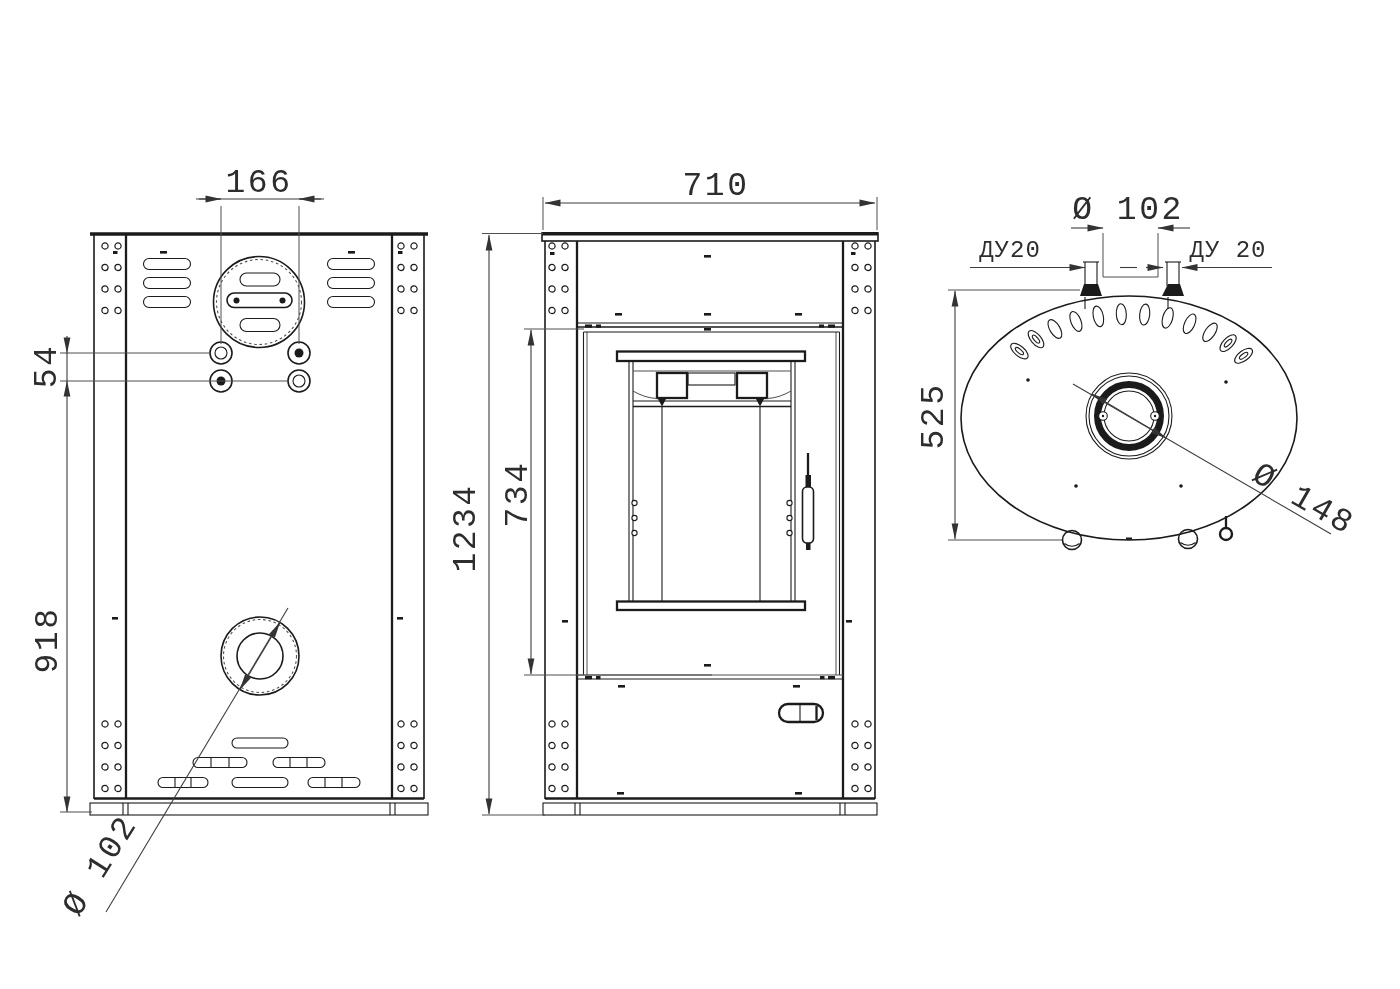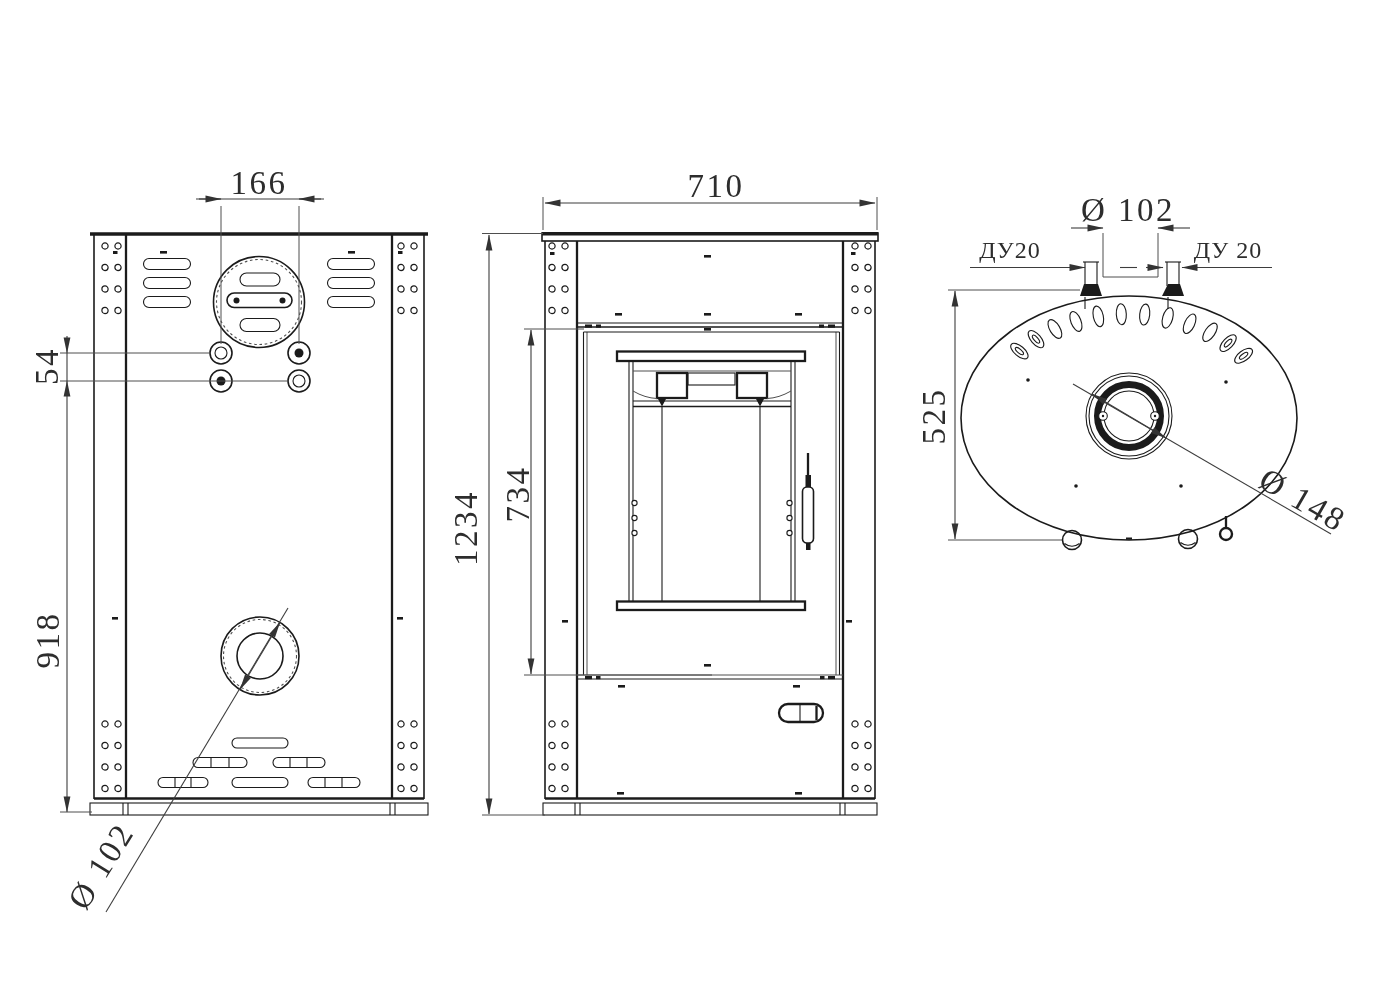--- a/index.html
+++ b/index.html
@@ -1,17 +1,17 @@
 <!DOCTYPE html>
 <html><head>
 <meta charset="utf-8">
 <style>
   html,body{margin:0;padding:0;background:#ffffff;}
   .canvas{position:relative;width:1400px;height:989px;background:#fff;overflow:hidden;
-          font-family:Liberation Serif, serif;}
+          font-family:Liberation Mono, monospace;}
   svg{position:absolute;left:0;top:0;}
   
   .ol  {fill:none;stroke:#1b1b1b;stroke-width:1.6;}
   .ol1 {fill:none;stroke:#1b1b1b;stroke-width:1.1;}
   .ol2 {fill:none;stroke:#1b1b1b;stroke-width:2.3;}
   .thk {fill:none;stroke:#1b1b1b;stroke-width:3.4;}
   .thin{fill:none;stroke:#4e4e4e;stroke-width:1;}
   .dim {fill:none;stroke:#3d3d3d;stroke-width:1.1;}
   .dash{stroke-dasharray:2.6 2.7;stroke-width:1.1;}
   .fb  {fill:#1b1b1b;stroke:none;}

